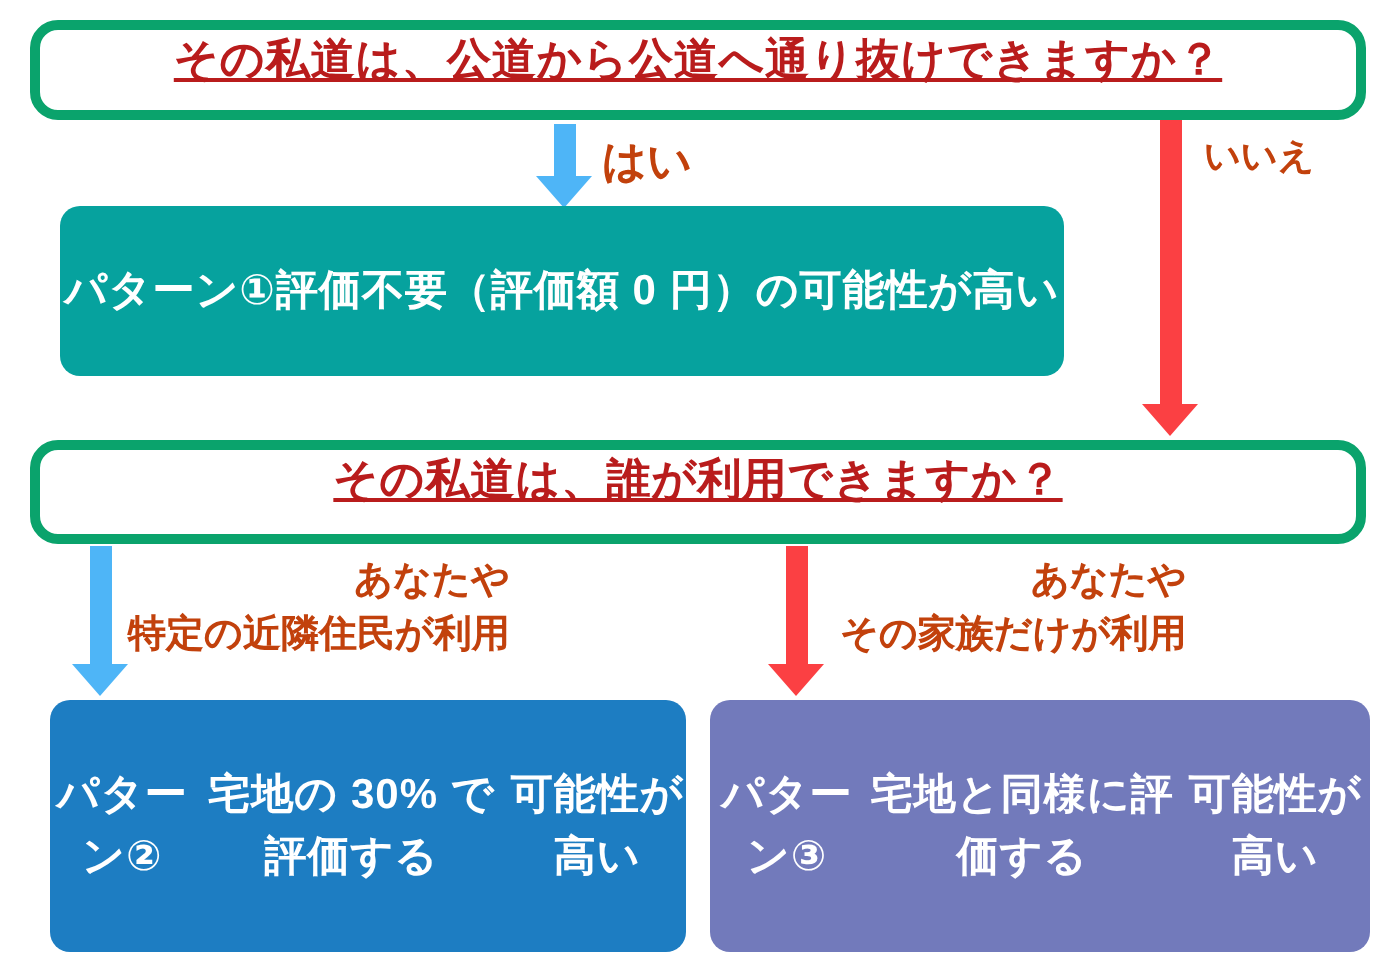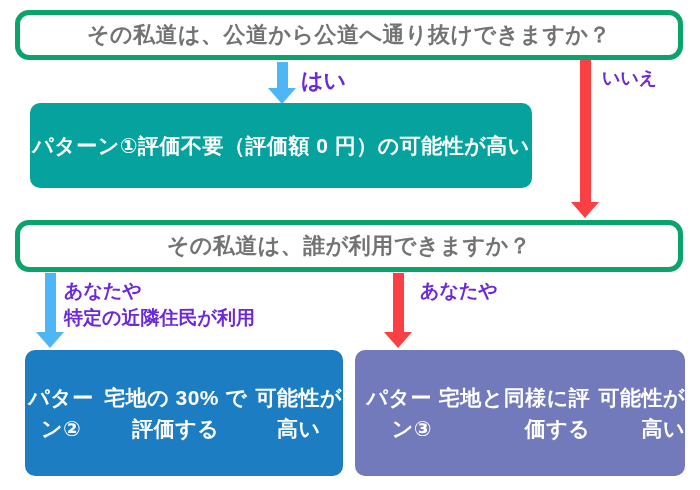--- a/index.html
+++ b/index.html
@@ -4,49 +4,49 @@
 <style>
   html,body{margin:0;padding:0;background:#fff;}
   .stage{
     position:relative;width:700px;height:490px;background:#ffffff;
     font-family:"Liberation Sans","DejaVu Sans",sans-serif;overflow:hidden;
     color:#111;
   }
   .qbox{
     position:absolute;left:15px;width:668px;box-sizing:border-box;
     border:5px solid var(--green-border);border-radius:14px;background:#fff;
-    display:flex;align-items:center;justify-content:center;
-    font-weight:bold;font-size:22px;letter-spacing:0.5px;color:#737373;
+    display:flex;justify-content:center;
+    font-weight:bold;font-size:22px;letter-spacing:0.5px;color:#b91c1c;text-decoration:underline;
   }
   .q1{top:10px;height:50px;}
   .q2{top:220px;height:52px;}
   .pbox{
     position:absolute;border-radius:10px;color:#fff;font-weight:bold;
     display:flex;flex-direction:row;align-items:center;justify-content:center;
     text-align:center;letter-spacing:0.5px;
   }
   .p1{left:30px;top:103px;width:502px;height:85px;background:var(--teal);font-size:21px;line-height:31px;}
   .p2{left:25px;top:350px;width:318px;height:126px;background:var(--blue);font-size:21px;line-height:31px;}
-  .p3{left:355px;top:350px;width:330px;height:126px;background:var(--purple);font-size:21px;line-height:31px;text-align:right;}
+  .p3{left:355px;top:350px;width:330px;height:126px;background:var(--purple);font-size:21px;line-height:31px;}
   .arrow{position:absolute;display:flex;flex-direction:column;align-items:center;}
   .arrow .shaft{width:11px;flex:1;}
   .arrow .head{
     width:0;height:0;flex:0 0 auto;
     border-left:14px solid transparent;border-right:14px solid transparent;
     border-top-width:16px;border-top-style:solid;
   }
   .arrow.blue .shaft{background:var(--arrow-blue);}
   .arrow.blue .head{border-top-color:var(--arrow-blue);}
   .arrow.red .shaft{background:var(--arrow-red);}
   .arrow.red .head{border-top-color:var(--arrow-red);}
   .a-yes{left:268px;top:62px;width:28px;height:42px;}
   .a-no{left:571px;top:60px;width:28px;height:158px;}
   .a-left{left:36px;top:273px;width:28px;height:75px;}
   .a-right{left:384px;top:273px;width:28px;height:75px;}
-  .lbl{position:absolute;color:#6d28d9;font-weight:600;white-space:nowrap;}
+  .lbl{position:absolute;color:#c2410c;font-weight:600;white-space:nowrap;text-align:right;}
   .l-yes{left:301px;top:66px;font-size:22px;}
   .l-no{left:602px;top:66px;font-size:18px;}
   .l-left{left:64px;top:277px;font-size:19px;line-height:27px;}
   .l-right{left:420px;top:277px;font-size:19px;line-height:27px;}
   .lbl div{margin:0;}
 </style>
 </head>
 <body>
 
 <div class="stage">
@@ -84,20 +84,21 @@
     <div>あなたや</div>
     <div>特定の近隣住民が利用</div>
   </div>
 
   <div class="arrow red a-right">
     <div class="shaft"></div>
     <div class="head"></div>
   </div>
   <div class="lbl l-right">
     <div>あなたや</div>
+    <div>その家族だけが利用</div>
   </div>
 
   <div class="pbox p2">
     <div>パターン②</div>
     <div>宅地の 30% で評価する</div>
     <div>可能性が高い</div>
   </div>
 
   <div class="pbox p3">
     <div>パターン③</div>

